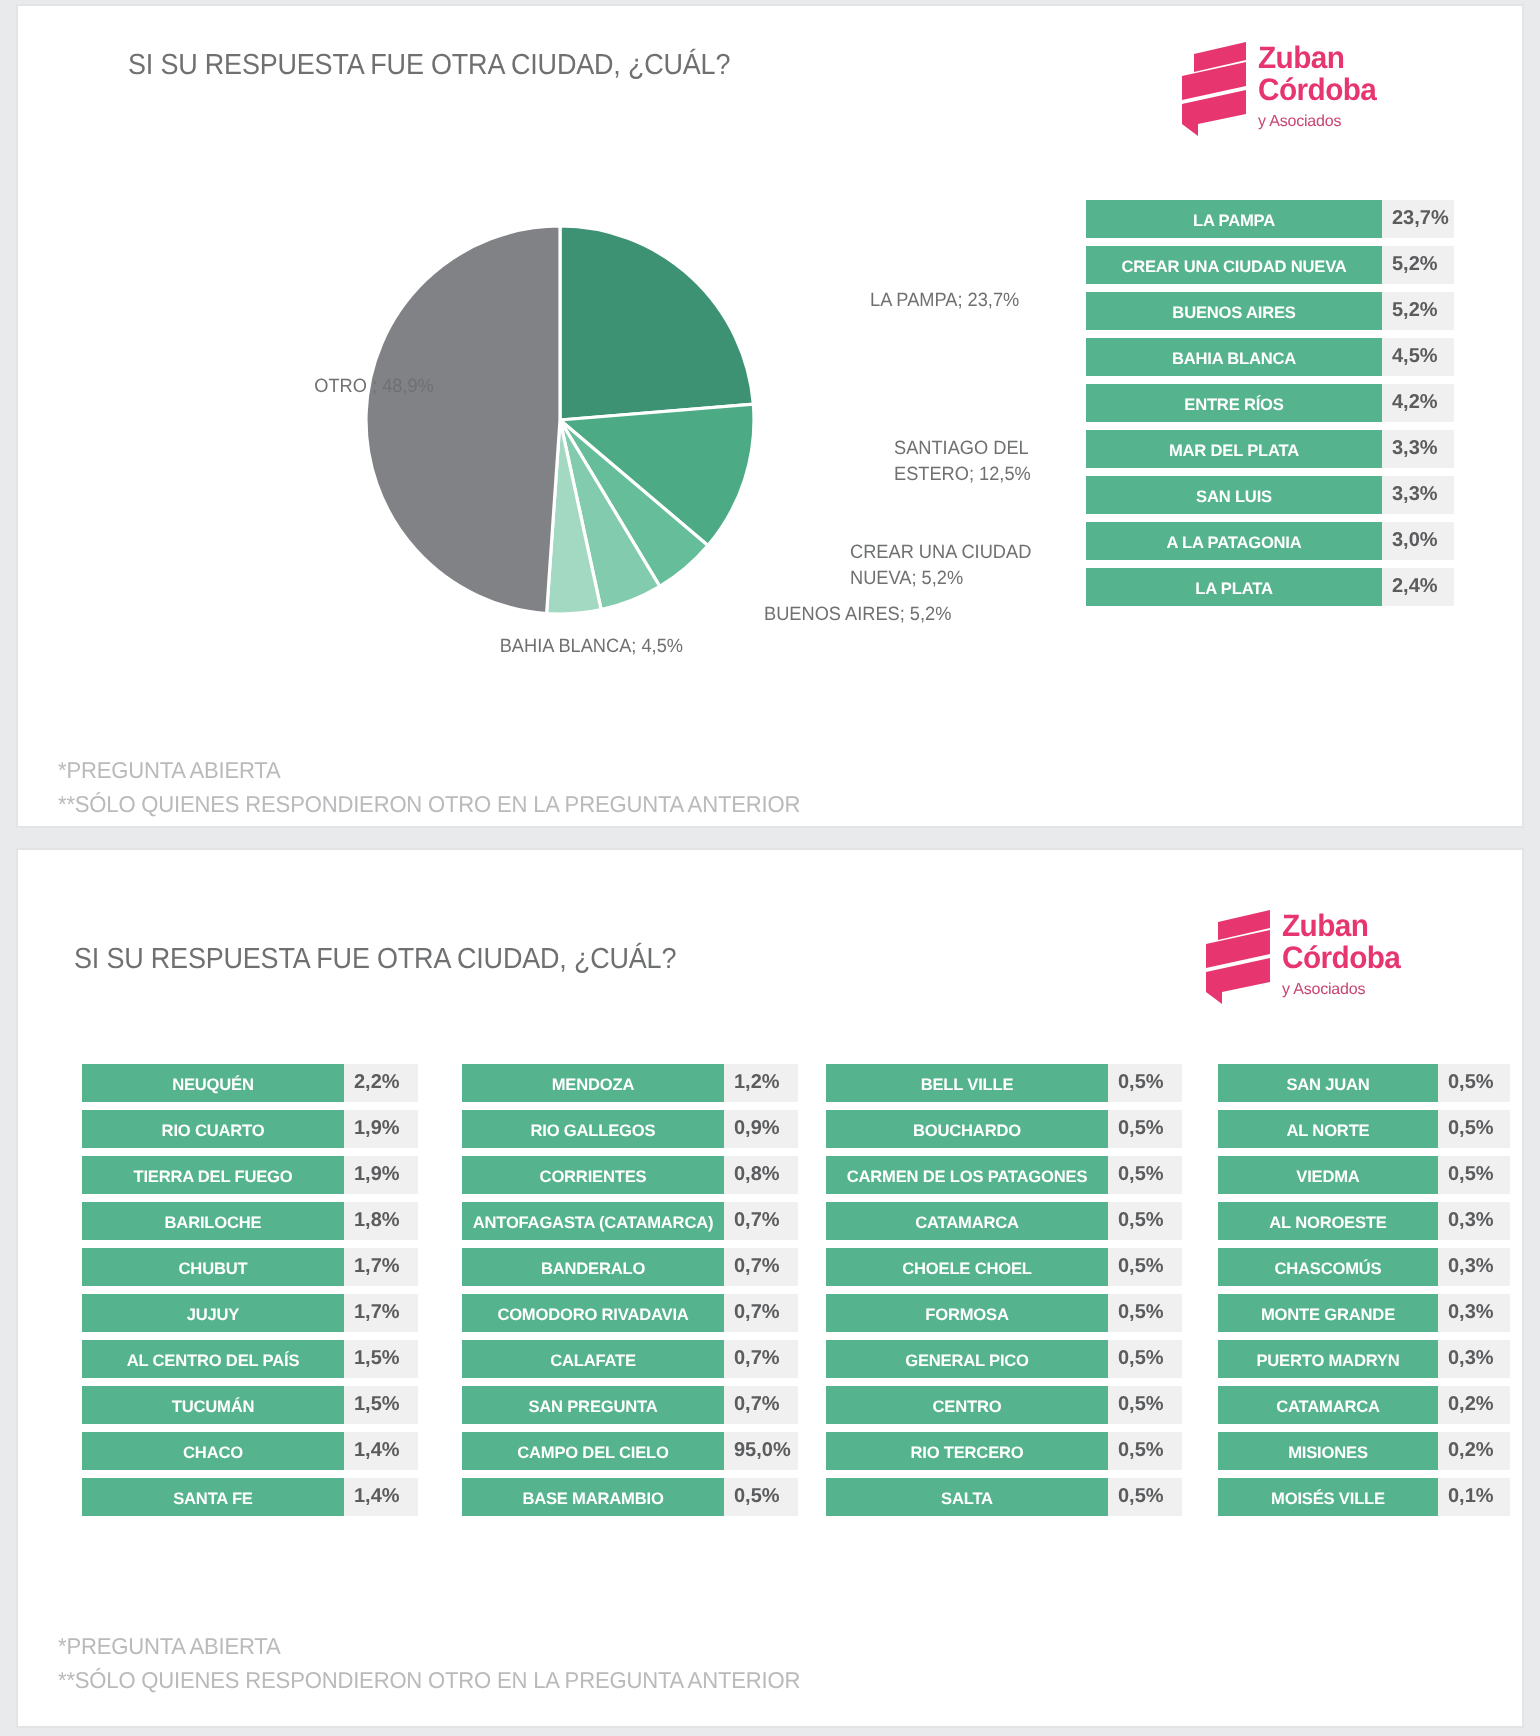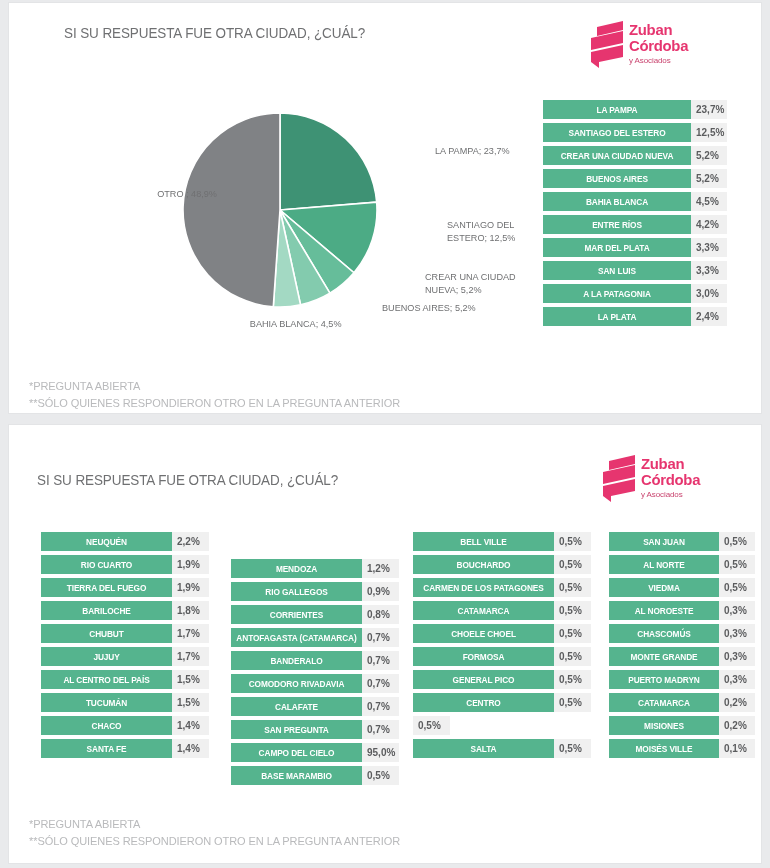--- a/index.html
+++ b/index.html
@@ -161,24 +161,20 @@
         <div class="pie-label l" style="left: auto; top: 85px; right: 312px;">OTRO ; 48,9%</div>
       </div>
   </div>
 
   <div class="tbl" id="table-main">
       <div class="trow">
         <div class="tname">LA PAMPA</div>
         <div class="tval">23,7%</div>
       </div>
       <div class="trow">
-        <div class="tname">SANTIAGO DEL ESTERO</div>
-        <div class="tval">12,5%</div>
-      </div>
-      <div class="trow">
         <div class="tname">CREAR UNA CIUDAD NUEVA</div>
         <div class="tval">5,2%</div>
       </div>
       <div class="trow">
         <div class="tname">BUENOS AIRES</div>
         <div class="tval">5,2%</div>
       </div>
       <div class="trow">
         <div class="tname">BAHIA BLANCA</div>
         <div class="tval">4,5%</div>
@@ -265,21 +261,21 @@
       </div>
       <div class="trow">
         <div class="tname">CHACO</div>
         <div class="tval">1,4%</div>
       </div>
       <div class="trow">
         <div class="tname">SANTA FE</div>
         <div class="tval">1,4%</div>
       </div>
     </div>
-  <div class="tbl tbl-b" id="table-col-2" style="top:107px;margin-top:27px;">
+  <div class="tbl tbl-b" id="table-col-2" style="top:107px;">
       <div class="trow">
         <div class="tname">MENDOZA</div>
         <div class="tval">1,2%</div>
       </div>
       <div class="trow">
         <div class="tname">RIO GALLEGOS</div>
         <div class="tval">0,9%</div>
       </div>
       <div class="trow">
         <div class="tname">CORRIENTES</div>
@@ -341,20 +337,21 @@
       </div>
       <div class="trow">
         <div class="tname">GENERAL PICO</div>
         <div class="tval">0,5%</div>
       </div>
       <div class="trow">
         <div class="tname">CENTRO</div>
         <div class="tval">0,5%</div>
       </div>
       <div class="trow">
+        <div class="tname">RIO TERCERO</div>
         <div class="tval">0,5%</div>
       </div>
       <div class="trow">
         <div class="tname">SALTA</div>
         <div class="tval">0,5%</div>
       </div>
     </div>
   <div class="tbl tbl-b" id="table-col-4" style="top:107px;">
       <div class="trow">
         <div class="tname">SAN JUAN</div>

